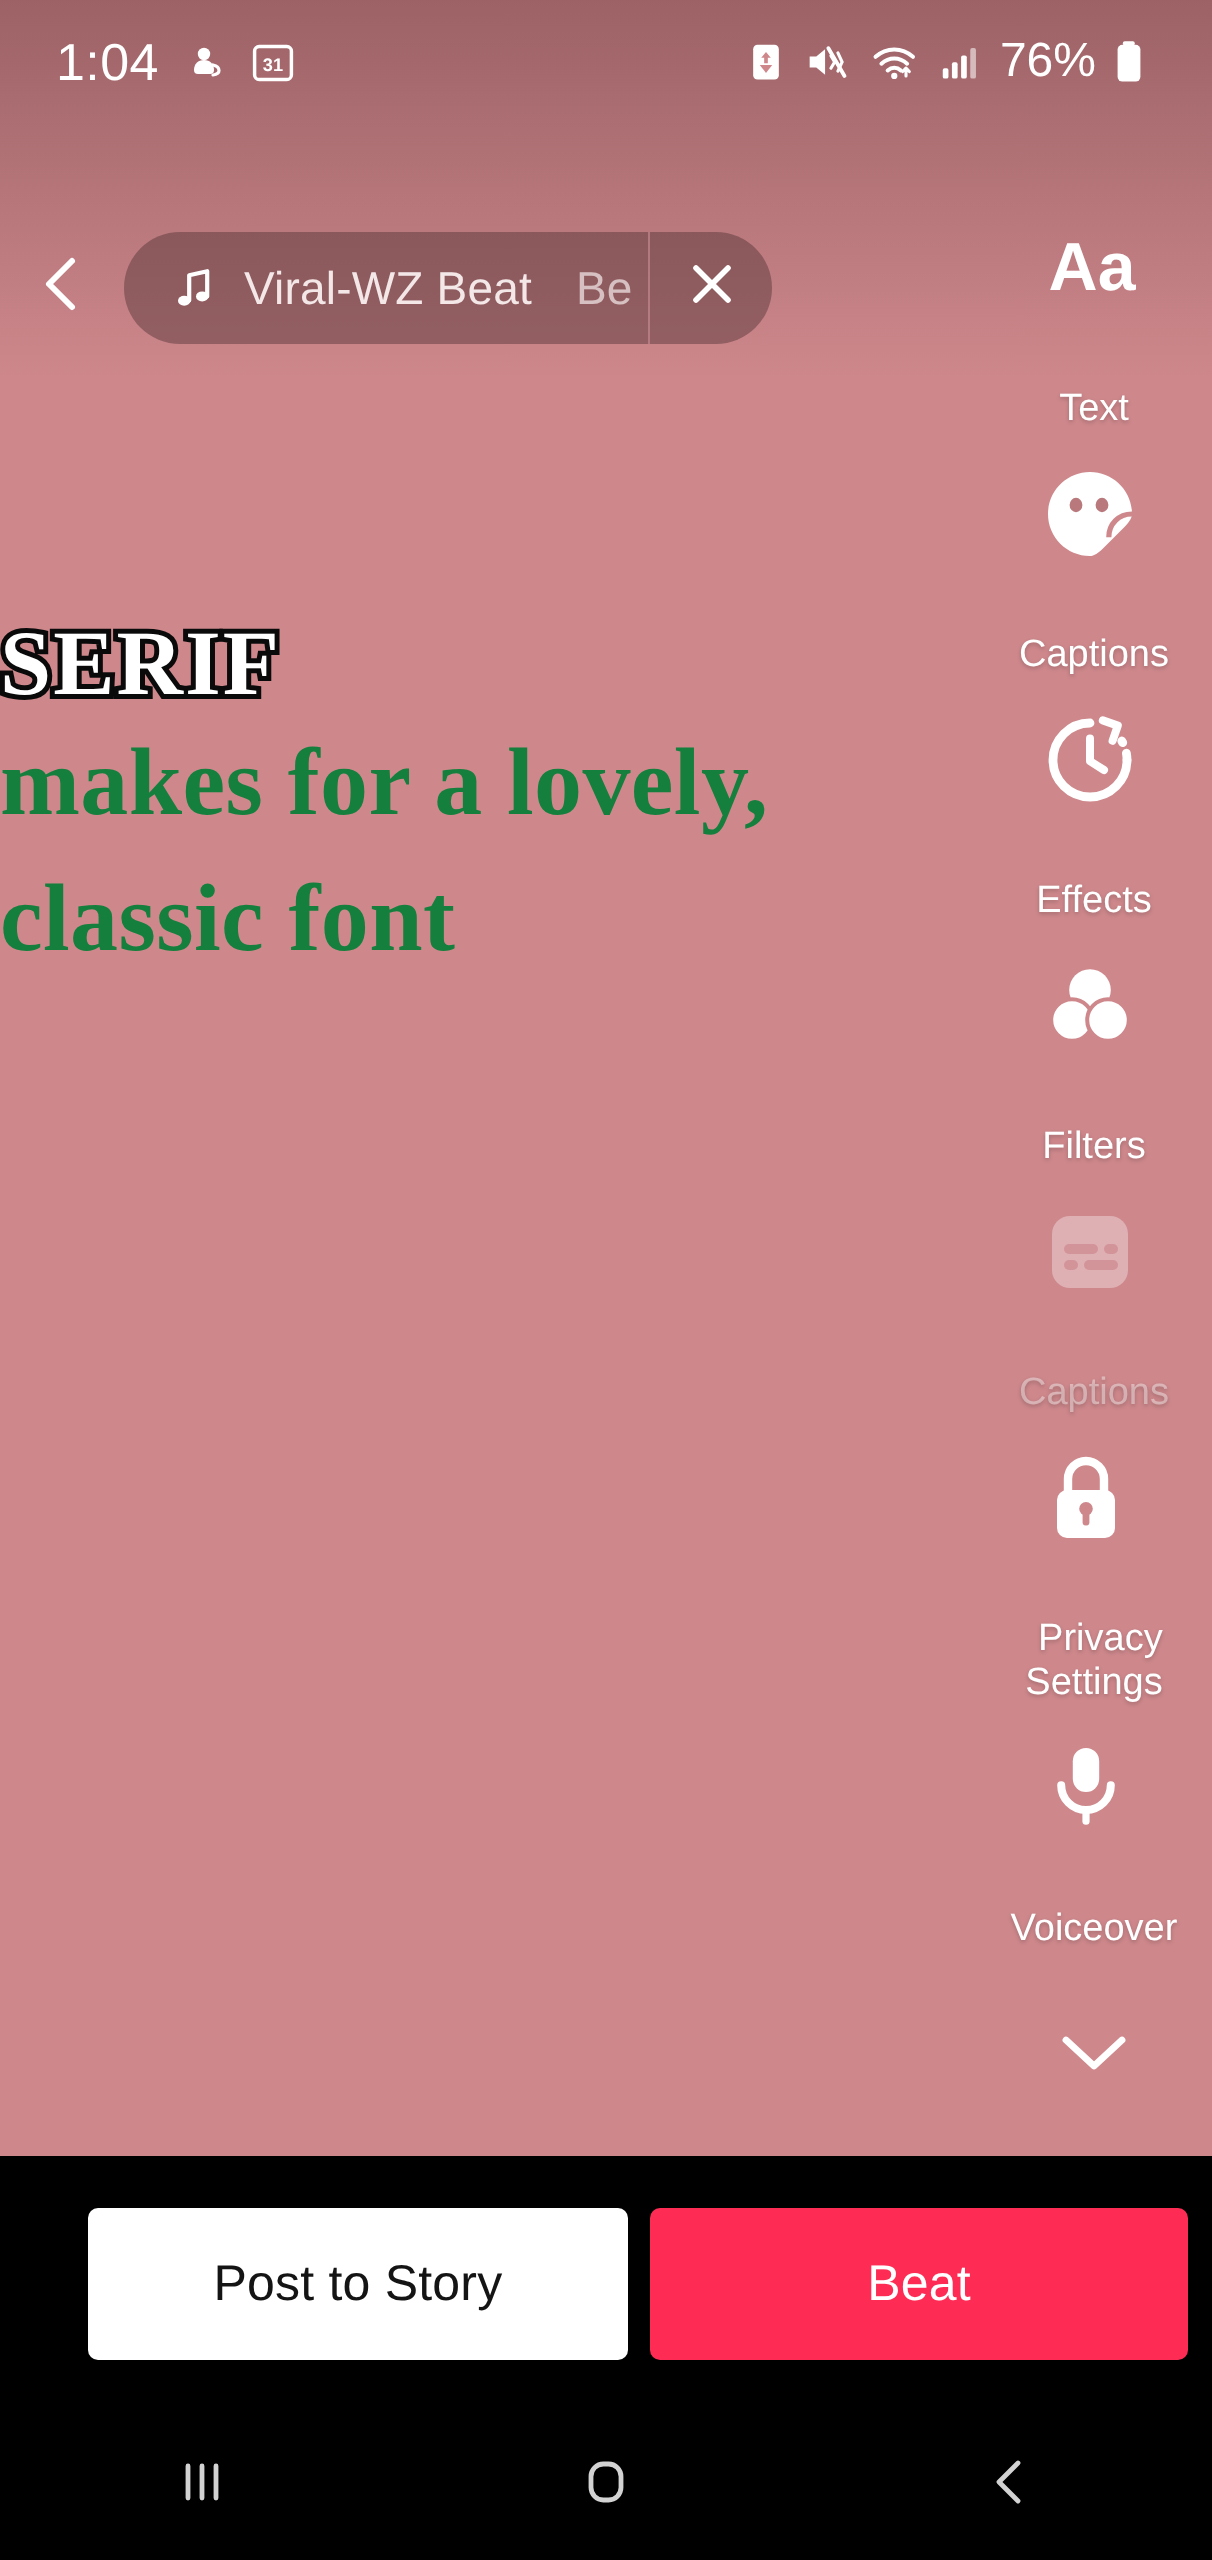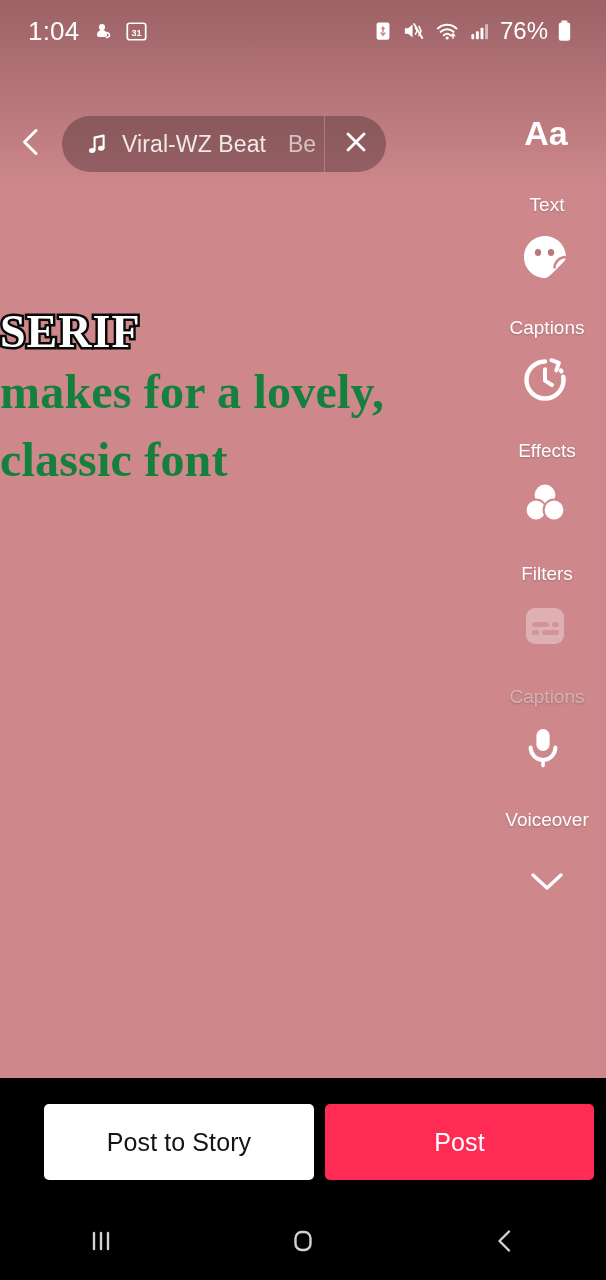--- a/index.html
+++ b/index.html
@@ -363,20 +363,31 @@
           <rect x="5" y="3" width="38" height="36" rx="9" fill="rgba(255,255,255,.34)"></rect>
           <rect x="11" y="17" width="17" height="5" rx="2.5" fill="#d39499"></rect>
           <rect x="31" y="17" width="7" height="5" rx="2.5" fill="#d39499"></rect>
           <rect x="11" y="25" width="7" height="5" rx="2.5" fill="#d39499"></rect>
           <rect x="21" y="25" width="17" height="5" rx="2.5" fill="#d39499"></rect>
         </svg>
       </span>
       <span class="lbl">Captions</span>
     </div>
 
+    <div class="tool">
+      <span class="ic">
+        <svg width="44" height="48" viewBox="0 0 44 48">
+          <path d="M13 21v-6.5a9 9 0 0 1 18 0V21" stroke="#fff" stroke-width="4.2" fill="none" stroke-linecap="round"></path>
+          <rect x="7.5" y="20" width="29" height="24" rx="5" fill="#fff"></rect>
+          <circle cx="22" cy="29.4" r="3.4" fill="#ce888c"></circle>
+          <rect x="20.3" y="30.4" width="3.4" height="7.4" rx="1.7" fill="#ce888c"></rect>
+        </svg>
+      </span>
+      <span class="lbl">Privacy<br>Settings</span>
+    </div>
 
     <div class="tool">
       <span class="ic">
         <svg width="44" height="48" viewBox="0 0 44 48">
           <rect x="15.4" y="4" width="13.2" height="22" rx="6.6" fill="#fff"></rect>
           <path d="M9.6 22.6a12.4 12.4 0 0 0 24.8 0" stroke="#fff" stroke-width="4" fill="none" stroke-linecap="round"></path>
           <rect x="20.2" y="33.4" width="3.6" height="9" rx="1.8" fill="#fff"></rect>
         </svg>
       </span>
       <span class="lbl">Voiceover</span>
@@ -386,21 +397,21 @@
       <span>
         <svg width="38" height="26" viewBox="0 0 38 26">
           <path d="M5 7l14 13L33 7" stroke="#fff" stroke-width="3.4" fill="none" stroke-linecap="round" stroke-linejoin="round"></path>
         </svg>
       </span>
     </div>
   </div>
 
   <div id="actionbar">
     <div id="btn-post" class="act-btn">Post to Story</div>
-    <div id="btn-next" class="act-btn">Post</div>
+    <div id="btn-next" class="act-btn">Beat</div>
   </div>
 
   <div id="navbar">
     <div class="nav-key">
       <span>
         <svg width="30" height="28" viewBox="0 0 30 28">
           <path d="M8 6v16M15 6v16M22 6v16" stroke="#d2d2d2" stroke-width="2.4" stroke-linecap="round"></path>
         </svg>
       </span>
     </div>

